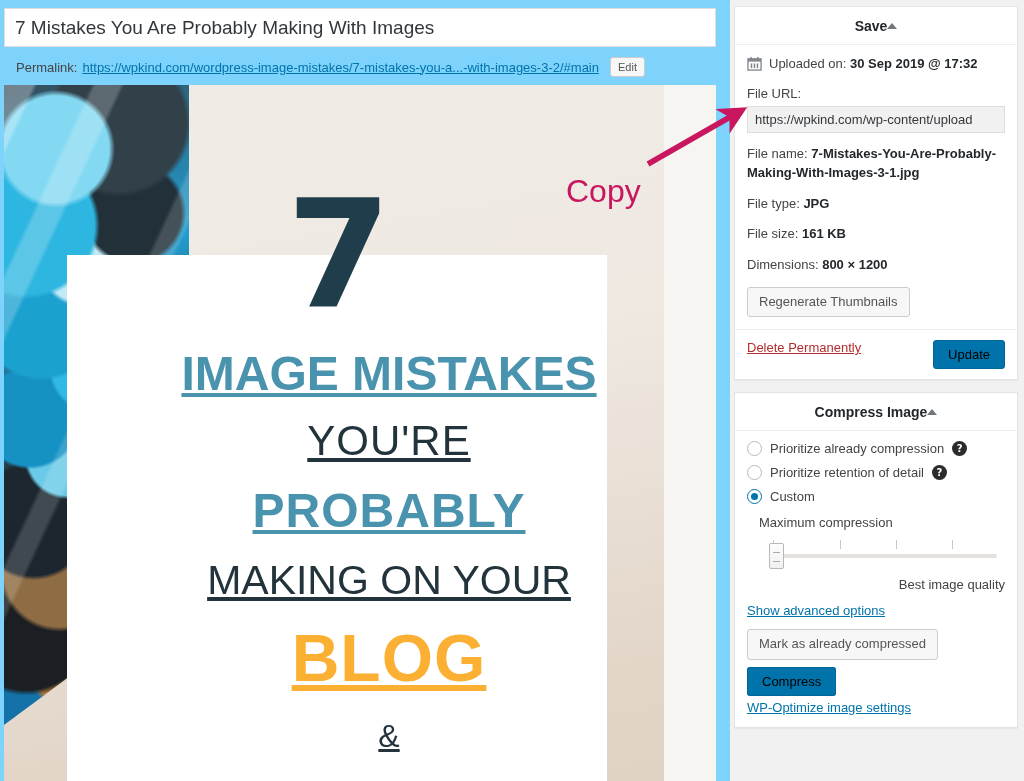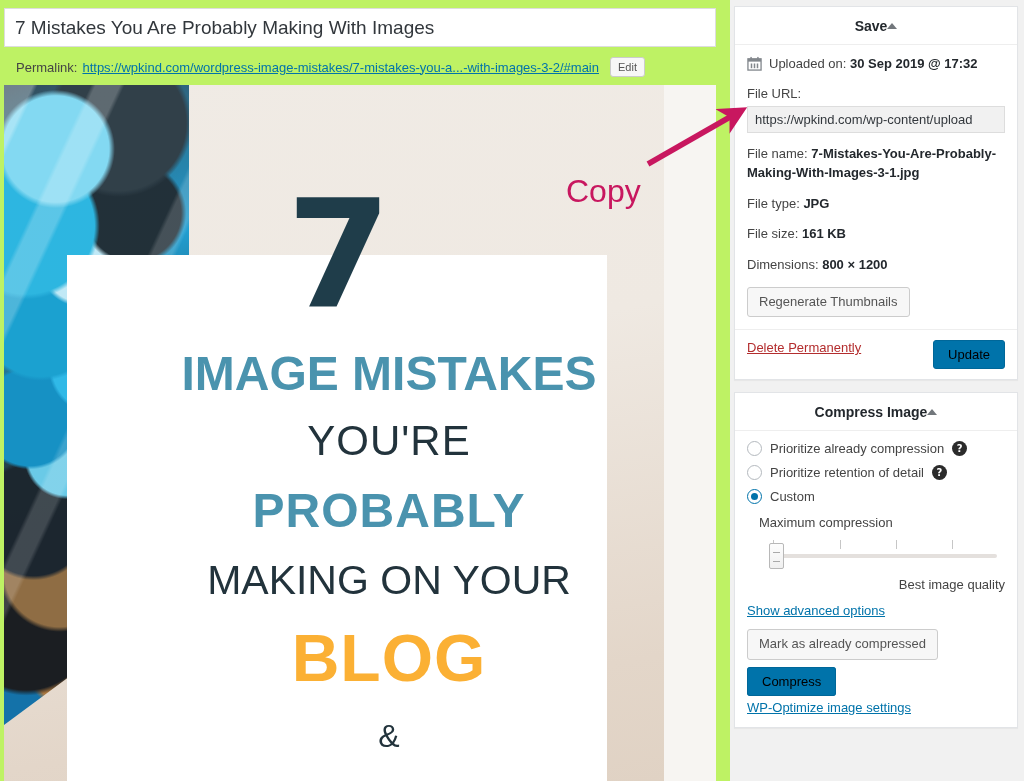--- a/index.html
+++ b/index.html
@@ -10,21 +10,21 @@
     background: #f1f1f1;
     font-family: "Liberation Sans", sans-serif;
     -webkit-font-smoothing: antialiased;
   }
   #app { position: relative; width: 1024px; height: 781px; }
 
   
   #left-col {
     position: absolute; left: 0; top: 0;
     width: 730px; height: 781px;
-    background: #bef264;
+    background: #7dd3fc;
   }
   #title-field {
     position: absolute; left: 4px; top: 8px;
     width: 712px; height: 39px;
     background: #fff;
     border: 1px solid #ddd;
     display: flex; align-items: center;
     padding: 0 10px;
   }
   #title-field .title-text {
@@ -130,20 +130,21 @@
     text-align: center;
     font-size: 150px; font-weight: bold; line-height: 1;
     color: #1f3d4a;
     font-family: "DejaVu Sans", sans-serif;
     letter-spacing: -4px;
   }
   .ln {
     position: absolute; left: 0; width: 644px;
     text-align: center; line-height: 1;
     font-family: "Liberation Sans", sans-serif;
+    text-decoration: underline;
   }
   .ln-1 { top: 95px;  font-size: 48px; font-weight: bold; color: #4a93ae; letter-spacing: 0px; }
   .ln-2 { top: 165px; font-size: 42px; font-weight: normal; color: #22333c; letter-spacing: 1px; }
   .ln-3 { top: 232px; font-size: 48px; font-weight: bold; color: #4a93ae; letter-spacing: 1px; }
   .ln-4 { top: 305px; font-size: 41px; font-weight: normal; color: #22333c; letter-spacing: 0px; }
   .ln-5 { top: 370px; font-size: 66px; font-weight: bold; color: #fbb034; letter-spacing: 1px; }
   .ln-6 { top: 465px; font-size: 32px; font-weight: normal; color: #22333c; }
 
   
   #sidebar {

